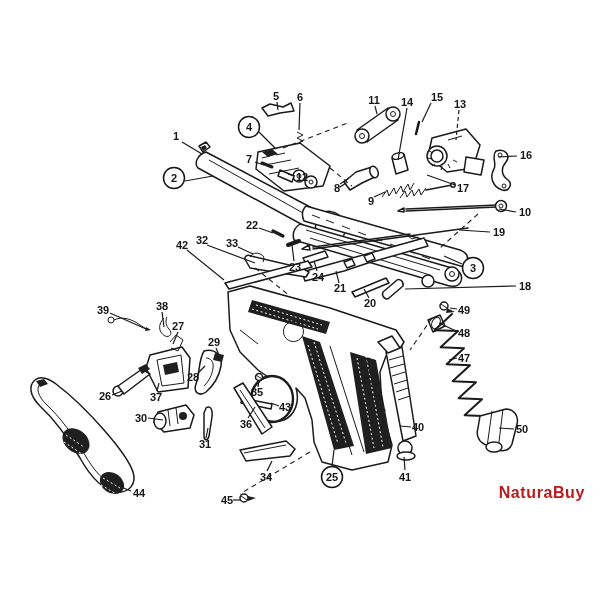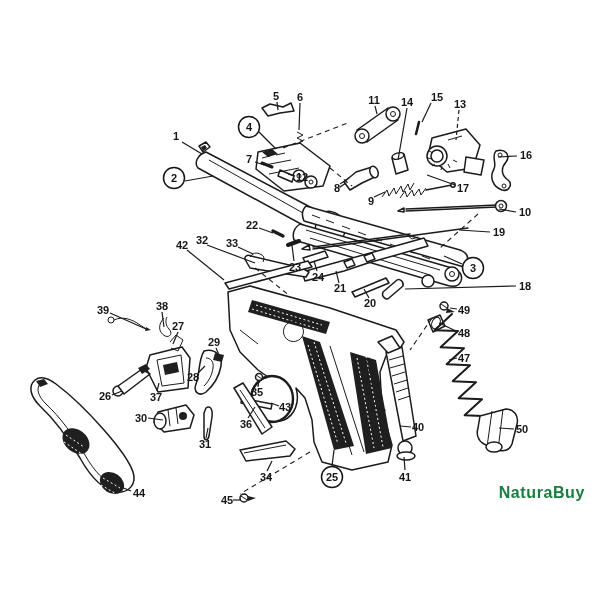--- a/index.html
+++ b/index.html
@@ -466,14 +466,14 @@
           <line x1="457" y1="309" x2="450" y2="308" class="leader"></line>
           <text x="464" y="313.8" class="num">49</text>
         </g>
         <g>
           <line x1="514" y1="429" x2="499" y2="428" class="leader"></line>
           <text x="522" y="432.8" class="num">50</text>
         </g>
       </g>
   </svg>
 
-  <div id="watermark" style="color: #15803d; padding-left: 38px;">NaturaBuy</div>
+  <div id="watermark" style="color: #b91c1c; padding-left: 38px;">NaturaBuy</div>
 </div>
 
 </body></html>

